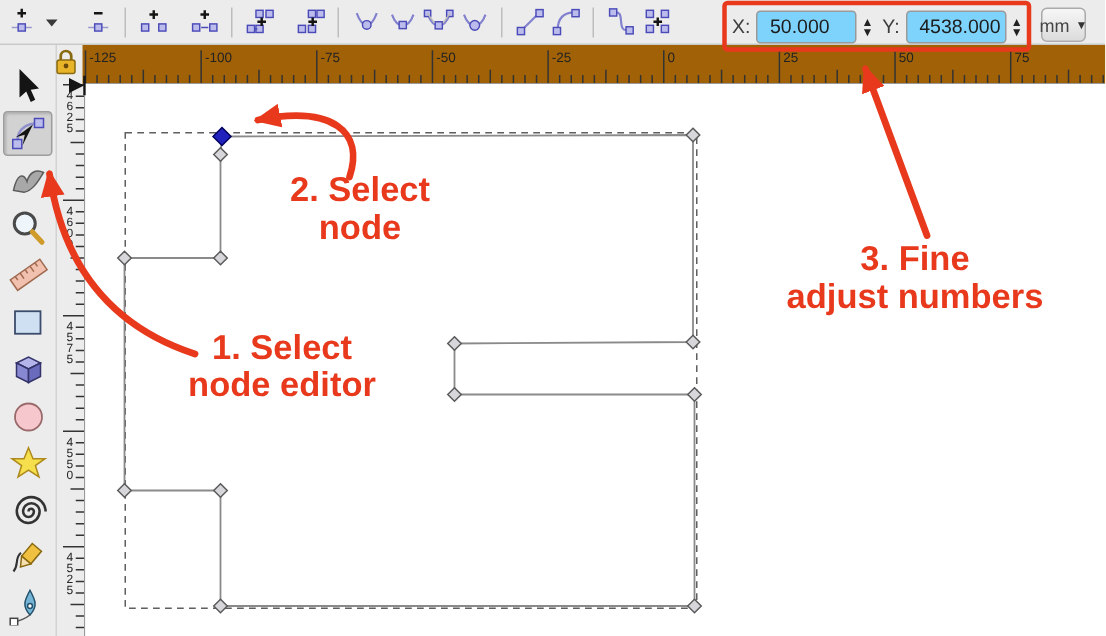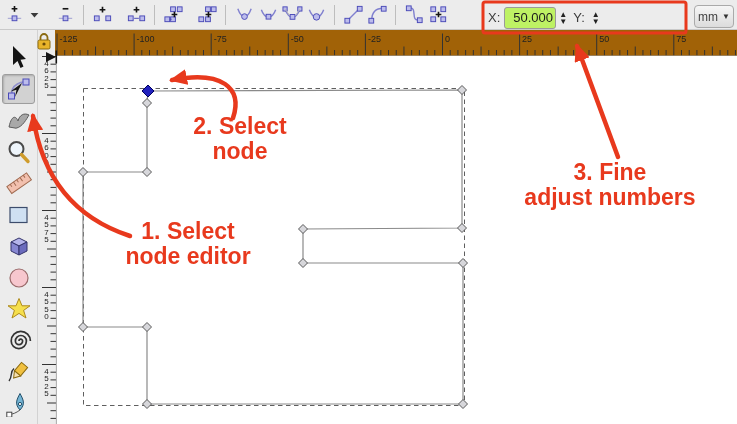--- a/index.html
+++ b/index.html
@@ -12,26 +12,26 @@
             display:flex;align-items:center;padding-left:2px;}
   .tbtn{width:24px;height:26px;display:flex;align-items:center;justify-content:center;
         border-radius:3px;flex:0 0 auto;}
   .tbtn.dd{width:17px;}
   .tsp{width:1px;height:20px;background:#bdbdbd;margin:0 6px;flex:0 0 auto;}
   .tgap{width:10px;flex:0 0 auto;}
   
   #xy-group{position:absolute;left:483px;top:2px;width:203px;height:31px;
             display:flex;align-items:center;padding:0 5px;}
   .fld-label{font-size:13px;color:#3c3c3c;margin-right:4px;}
-  .spin-input{width:52px;height:22px;border:1px solid #9a9a9a;border-radius:3px;
-              background:#bef264;font-family:"Liberation Sans",sans-serif;
+  .spin-input{width:67px;height:22px;border:1px solid #9a9a9a;border-radius:3px;
+              background:#7dd3fc;font-family:"Liberation Sans",sans-serif;
               font-size:13px;color:#1c1c1c;padding:0 0 0 8px;outline:none;}
   .spinner{display:flex;flex-direction:column;justify-content:center;margin:0 6px 0 3px;}
   .spinner span{font-size:8px;line-height:7px;color:#222;}
-  #unit-dd{position:absolute;left:694px;top:5px;width:40px;height:23px;
+  #unit-dd{position:absolute;left:694px;top:5px;width:30px;height:23px;
            background:linear-gradient(#f6f6f6,#dcdcdc);border:1px solid #aaa;
            border-radius:4px;display:flex;align-items:center;justify-content:center;
            font-size:12px;color:#444;gap:4px;}
   #unit-dd .caret{font-size:8px;color:#333;}
   
   #toolbox{position:absolute;left:0;top:30px;width:38px;height:394px;background:#ececec;
            border-right:1px solid #d2d2d2;}
   .tool{position:absolute;left:2px;width:33px;height:30px;display:flex;
         align-items:center;justify-content:center;border-radius:3px;}
   .tool.selected{background:#d2d2d2;border:1px solid #9d9d9d;box-shadow:inset 1px 1px 2px rgba(0,0,0,.18);}
@@ -174,20 +174,21 @@
     </div>
 
   <div id="xy-group">
     <span class="fld-label">X:</span>
     <input class="spin-input" value="50.000" style="">
     <span class="spinner">
         <span>▲</span>
         <span>▼</span>
       </span>
     <span class="fld-label">Y:</span>
+    <input class="spin-input" value="4538.000" style="">
     <span class="spinner">
         <span>▲</span>
         <span>▼</span>
       </span>
   </div>
 
   <div id="unit-dd">
     <span>mm</span>
     <span class="caret">▼</span>
   </div>

